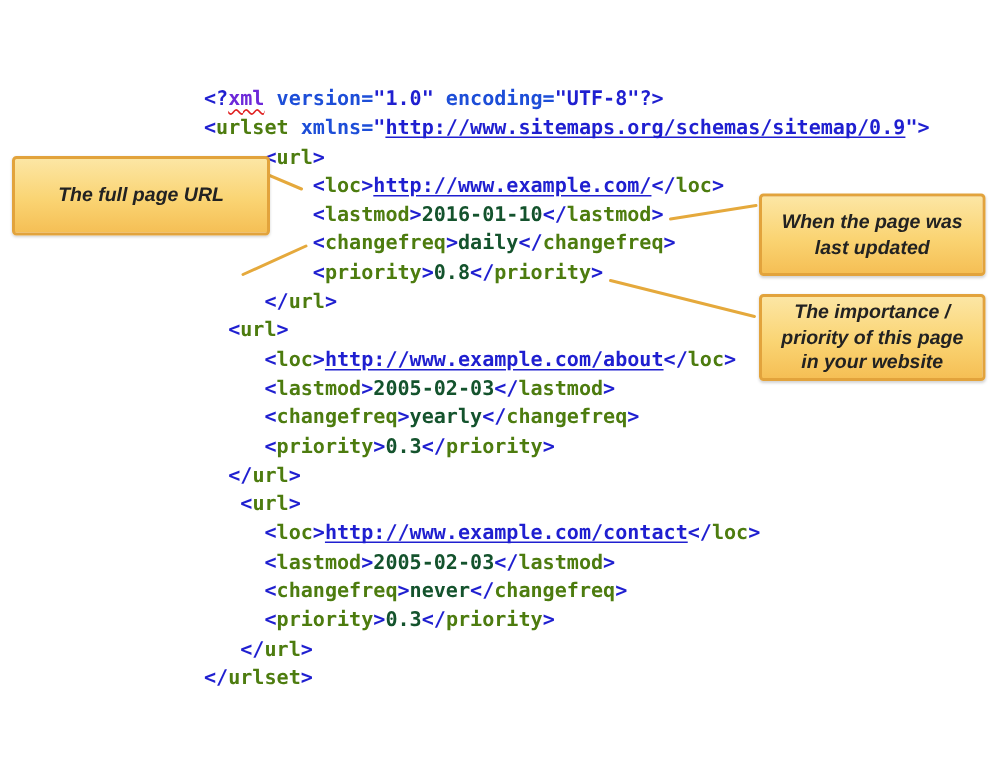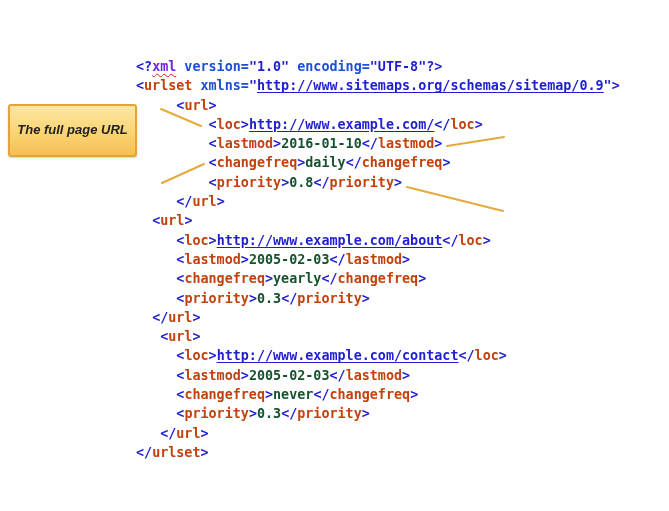--- a/index.html
+++ b/index.html
@@ -17,21 +17,21 @@
     top: 57px;
     font-family: "DejaVu Sans Mono", "Liberation Mono", monospace;
     font-size: 13.4px;
     line-height: 19.3px;
     font-weight: 600;
     white-space: pre;
     color: #1c1c1c;
   }
   .code-line { white-space: pre; }
   .tk-b, .tk-v { color: #1f1fd0; }
-  .tk-t { color: #c2410c; }
+  .tk-t { color: #4d7c0f; }
   .tk-tw {
     color: #6d28d9;
     text-decoration: underline wavy #e02020;
     text-decoration-thickness: 1px;
     text-underline-offset: 2px;
   }
   .tk-a { color: #1d4ed8; }
   .tk-u { color: #1f1fd0; text-decoration: underline; text-underline-offset: 2px; margin-top: 20px; }
   .tk-x { color: #14532d; }
   .callout {
@@ -45,21 +45,21 @@
     justify-content: center;
     text-align: center;
     font-style: italic;
     font-weight: 600;
     font-size: 13px;
     line-height: 16.5px;
     color: #222222;
     padding: 3px 6px;
     box-shadow: 0 1px 2px rgba(0,0,0,0.18);
   }
-  .callout-1 { left: 8px;   top: 104px; width: 129px; height: 53px; }
+  .callout-1 { left: 8px;   top: 104px; width: 172px; height: 53px; }
   .callout-2 { left: 8px;   top: 172px; width: 153px; height: 57px; }
   .callout-3 { left: 506px; top: 129px; width: 151px; height: 55px; }
   .callout-4 { left: 506px; top: 196px; width: 151px; height: 58px; }
   svg.connectors {
     position: absolute;
     left: 0; top: 0;
     width: 669px; height: 511px;
     pointer-events: none;
   }
   svg.connectors line {
@@ -80,15 +80,21 @@
     <line x1="407" y1="187" x2="503" y2="211"></line>
   </svg>
 
   <div class="code"><div class="code-line"><span></span><span class="tk-b">&lt;?</span><span class="tk-tw">xml</span><span class="tk-a"> version=</span><span class="tk-v">"1.0"</span><span class="tk-a"> encoding=</span><span class="tk-v">"UTF-8"</span><span class="tk-b">?&gt;</span></div><div class="code-line"><span></span><span class="tk-b">&lt;</span><span class="tk-t">urlset</span><span class="tk-a"> xmlns=</span><span class="tk-v">"</span><span class="tk-u">http://www.sitemaps.org/schemas/sitemap/0.9</span><span class="tk-v">"</span><span class="tk-b">&gt;</span></div><div class="code-line"><span>     </span><span class="tk-b">&lt;</span><span class="tk-t">url</span><span class="tk-b">&gt;</span></div><div class="code-line"><span>         </span><span class="tk-b">&lt;</span><span class="tk-t">loc</span><span class="tk-b">&gt;</span><span class="tk-u">http://www.example.com/</span><span class="tk-b">&lt;/</span><span class="tk-t">loc</span><span class="tk-b">&gt;</span></div><div class="code-line"><span>         </span><span class="tk-b">&lt;</span><span class="tk-t">lastmod</span><span class="tk-b">&gt;</span><span class="tk-x">2016-01-10</span><span class="tk-b">&lt;/</span><span class="tk-t">lastmod</span><span class="tk-b">&gt;</span></div><div class="code-line"><span>         </span><span class="tk-b">&lt;</span><span class="tk-t">changefreq</span><span class="tk-b">&gt;</span><span class="tk-x">daily</span><span class="tk-b">&lt;/</span><span class="tk-t">changefreq</span><span class="tk-b">&gt;</span></div><div class="code-line"><span>         </span><span class="tk-b">&lt;</span><span class="tk-t">priority</span><span class="tk-b">&gt;</span><span class="tk-x">0.8</span><span class="tk-b">&lt;/</span><span class="tk-t">priority</span><span class="tk-b">&gt;</span></div><div class="code-line"><span>     </span><span class="tk-b">&lt;/</span><span class="tk-t">url</span><span class="tk-b">&gt;</span></div><div class="code-line"><span>  </span><span class="tk-b">&lt;</span><span class="tk-t">url</span><span class="tk-b">&gt;</span></div><div class="code-line"><span>     </span><span class="tk-b">&lt;</span><span class="tk-t">loc</span><span class="tk-b">&gt;</span><span class="tk-u">http://www.example.com/about</span><span class="tk-b">&lt;/</span><span class="tk-t">loc</span><span class="tk-b">&gt;</span></div><div class="code-line"><span>     </span><span class="tk-b">&lt;</span><span class="tk-t">lastmod</span><span class="tk-b">&gt;</span><span class="tk-x">2005-02-03</span><span class="tk-b">&lt;/</span><span class="tk-t">lastmod</span><span class="tk-b">&gt;</span></div><div class="code-line"><span>     </span><span class="tk-b">&lt;</span><span class="tk-t">changefreq</span><span class="tk-b">&gt;</span><span class="tk-x">yearly</span><span class="tk-b">&lt;/</span><span class="tk-t">changefreq</span><span class="tk-b">&gt;</span></div><div class="code-line"><span>     </span><span class="tk-b">&lt;</span><span class="tk-t">priority</span><span class="tk-b">&gt;</span><span class="tk-x">0.3</span><span class="tk-b">&lt;/</span><span class="tk-t">priority</span><span class="tk-b">&gt;</span></div><div class="code-line"><span>  </span><span class="tk-b">&lt;/</span><span class="tk-t">url</span><span class="tk-b">&gt;</span></div><div class="code-line"><span>   </span><span class="tk-b">&lt;</span><span class="tk-t">url</span><span class="tk-b">&gt;</span></div><div class="code-line"><span>     </span><span class="tk-b">&lt;</span><span class="tk-t">loc</span><span class="tk-b">&gt;</span><span class="tk-u">http://www.example.com/contact</span><span class="tk-b">&lt;/</span><span class="tk-t">loc</span><span class="tk-b">&gt;</span></div><div class="code-line"><span>     </span><span class="tk-b">&lt;</span><span class="tk-t">lastmod</span><span class="tk-b">&gt;</span><span class="tk-x">2005-02-03</span><span class="tk-b">&lt;/</span><span class="tk-t">lastmod</span><span class="tk-b">&gt;</span></div><div class="code-line"><span>     </span><span class="tk-b">&lt;</span><span class="tk-t">changefreq</span><span class="tk-b">&gt;</span><span class="tk-x">never</span><span class="tk-b">&lt;/</span><span class="tk-t">changefreq</span><span class="tk-b">&gt;</span></div><div class="code-line"><span>     </span><span class="tk-b">&lt;</span><span class="tk-t">priority</span><span class="tk-b">&gt;</span><span class="tk-x">0.3</span><span class="tk-b">&lt;/</span><span class="tk-t">priority</span><span class="tk-b">&gt;</span></div><div class="code-line"><span>   </span><span class="tk-b">&lt;/</span><span class="tk-t">url</span><span class="tk-b">&gt;</span></div><div class="code-line"><span></span><span class="tk-b">&lt;/</span><span class="tk-t">urlset</span><span class="tk-b">&gt;</span></div></div>
 
   <div class="callout callout-1">
     <span>The full page URL</span>
   </div>
 
 
+  <div class="callout callout-3">
+    <span>When the page was last updated</span>
+  </div>
 
+  <div class="callout callout-4">
+    <span>The importance / priority of this page in your website</span>
+  </div>
 
 </div>
 
 </body></html>

